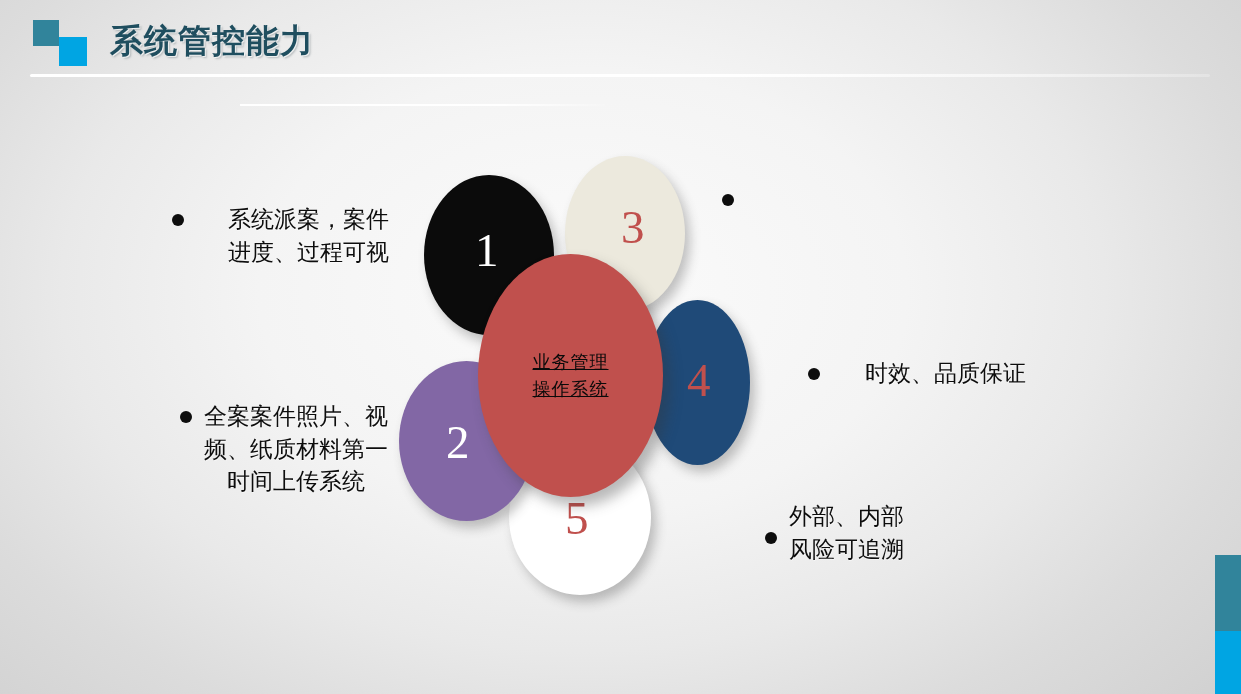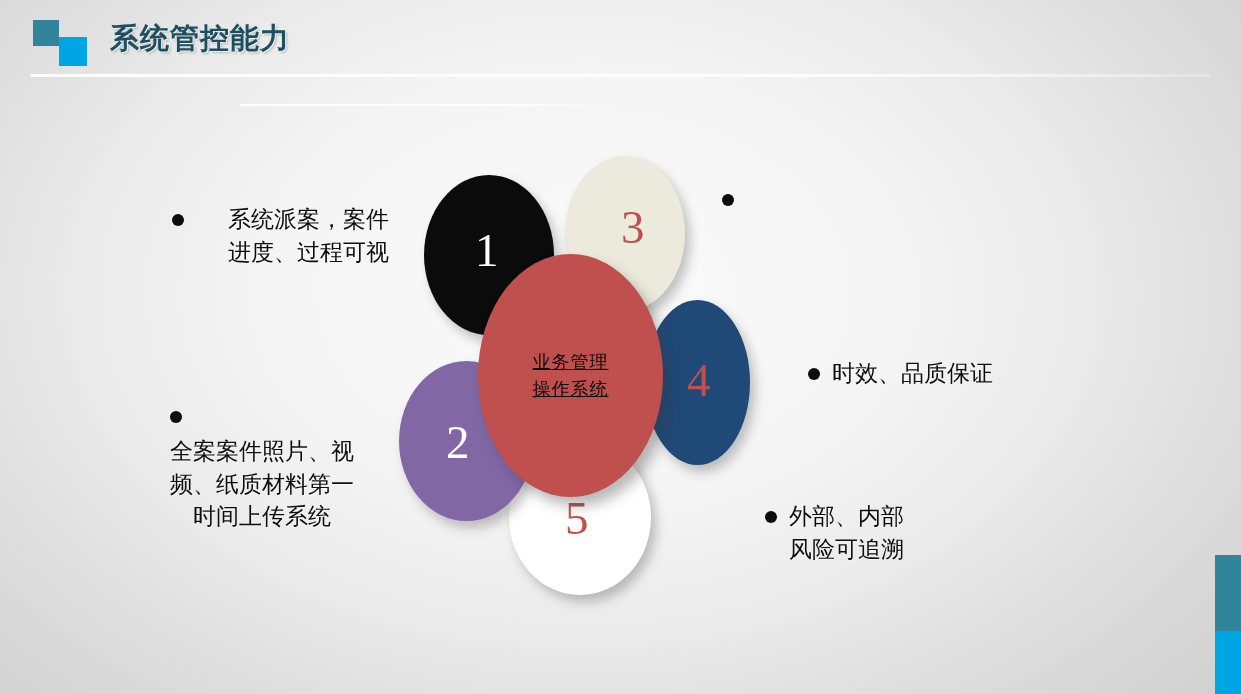--- a/index.html
+++ b/index.html
@@ -35,21 +35,21 @@
     left: 59px;
     top: 37px;
     width: 28px;
     height: 29px;
     background: #00a5e3;
   }
   #page-title {
     position: absolute;
     left: 110px;
     top: 19px;
-    font-size: 29px;
+    font-size: 33px;
     font-weight: bold;
     letter-spacing: 1px;
     color: #1f4e5f;
     text-shadow: 1px 1px 0 rgba(255,255,255,0.75), 2px 2px 2px rgba(120,130,135,0.45);
     white-space: nowrap;
   }
   #rule-long {
     position: absolute;
     left: 30px;
     top: 74px;
@@ -186,26 +186,26 @@
   }
   .btxt {
     font-family: "Liberation Sans", sans-serif;
     font-size: 23px;
     line-height: 1.42;
     color: #0d0d0d;
     white-space: pre-line;
     text-shadow: 0.5px 0.5px 0 rgba(255,255,255,0.5);
   }
   .ta-center { text-align: center; }
-  .ta-left { text-align: left; }
+  .ta-left { text-align: left; margin-left: 33px; }
   #bullet-l1 { left: 172px; top: 203px; width: 245px; gap: 44px; }
-  #bullet-l2 { left: 170px; top: 400px; width: 258px; flex-direction: column; }
+  #bullet-l2 { left: 180px; top: 400px; width: 258px; }
   #bullet-r1 { left: 722px; top: 183px; width: 315px; }
   #bullet-r2 { left: 808px; top: 357px; width: 240px; }
-  #bullet-r3 { left: 765px; top: 500px; width: 230px; }
+  #bullet-r3 { left: 765px; top: 500px; width: 230px; align-items: center; }
 </style>
 </head>
 <body>
 
 <div id="slide">
 
   <div id="sq-teal" class="hdr-square"></div>
   <div id="sq-blue" class="hdr-square"></div>
   <div id="page-title">系统管控能力</div>
   <div id="rule-long"></div>

